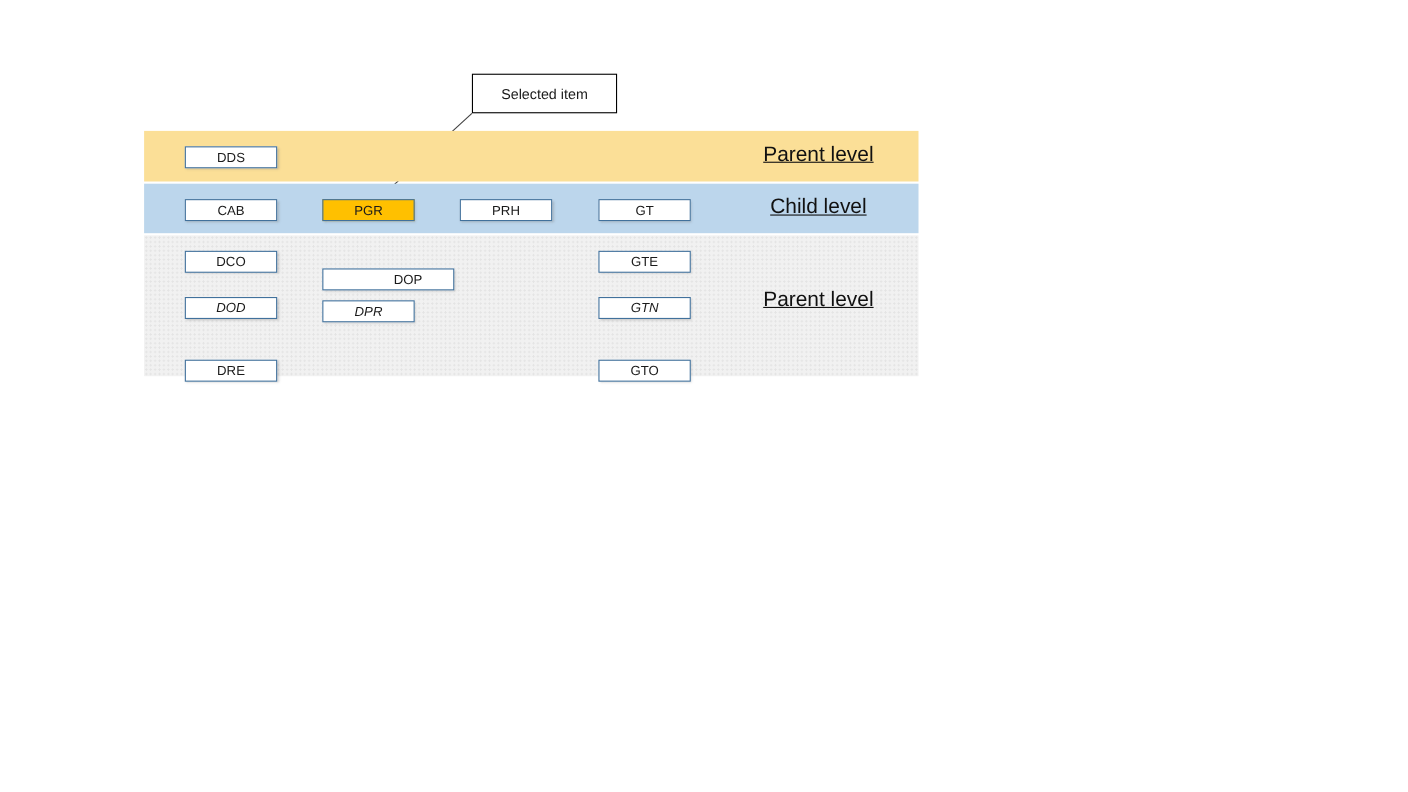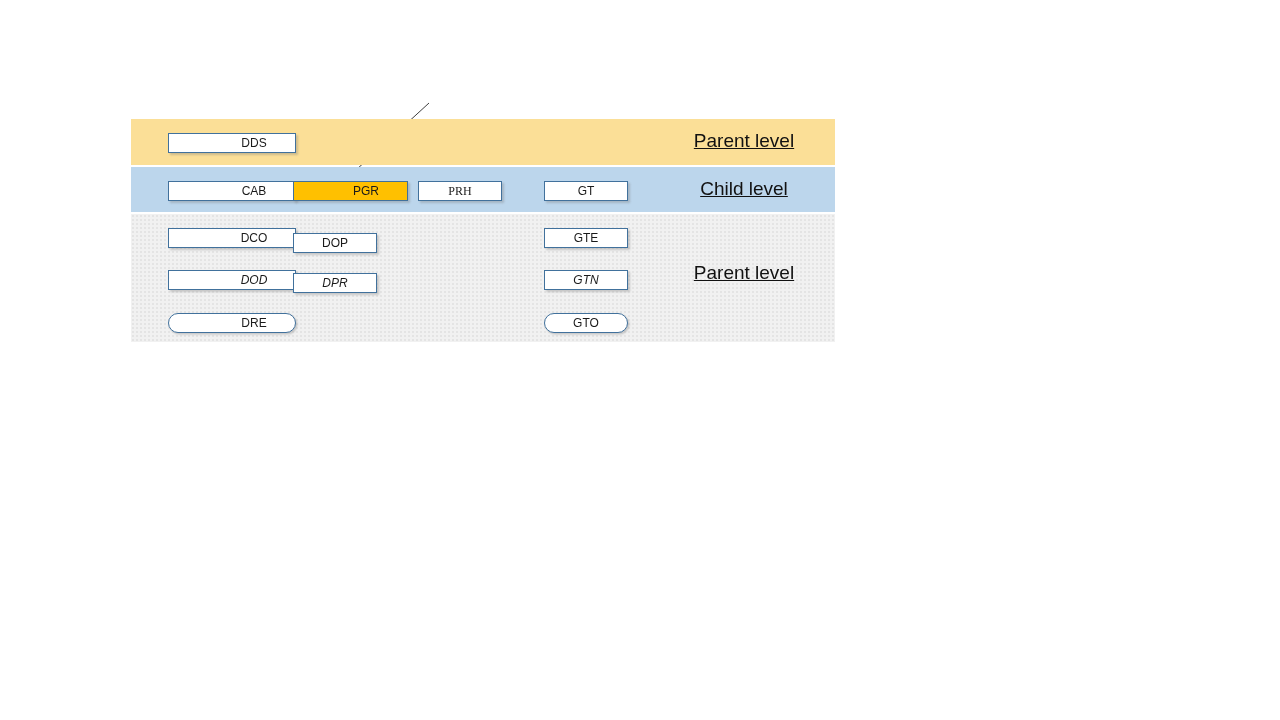--- a/index.html
+++ b/index.html
@@ -65,40 +65,43 @@
     border: 1px solid var(--box-border, #41719C);
     box-shadow: 1.5px 1.5px 2px rgba(120,120,120,0.35);
     display: flex;
     align-items: center;
     justify-content: center;
     font-size: 12px;
     color: #1a1a1a;
     z-index: 2;
     cursor: default;
   }
-  .item-box.selected { background: var(--selected-fill, #FFC000); padding-left: 31px; }
-  .col-0 { left: 37px; padding-left: 44px; }
+  .item-box.selected { background: var(--selected-fill, #FFC000); }
+  .col-0 { left: 37px; }
   .col-1 { left: 162px; }
-  .col-2 { left: 287px; font-family: Liberation Serif, serif; }
+  .col-2 { left: 287px; }
   .col-3 { left: 413px; }
   .row-0 { top: 14px; }
   .row-1 { top: 56px; font-style: italic; }
-  .row-2 { top: 99px; border-radius: 10px; }
-  .band-child .col-1.row-0 { top: 19px; }
+  .row-2 { top: 113px; }
+  .band-child .col-1.row-0 { top: 30px; padding-left: 36px; }
   .band-child .col-1.row-1 { top: 59px; }
 </style>
 </head>
 <body>
 
 <div class="canvas">
 
   <svg class="connector-svg" viewBox="0 0 1280 720" xmlns="http://www.w3.org/2000/svg">
     <line id="connector-line" x1="429" y1="103" x2="344" y2="181" stroke="#3F3F3F" stroke-width="1"></line>
   </svg>
 
+  <div class="callout">
+    <span>Selected item</span>
+  </div>
 
   <div class="band band-parent">
     <div class="level-label">Parent level</div>
   <div class="item-box col-0 row-0">DDS</div>
     </div>
 
   <div class="band band-same">
     <div class="level-label">Child level</div>
   <div class="item-box col-0 row-0">CAB</div>
       <div class="item-box col-1 row-0 selected">PGR</div>

